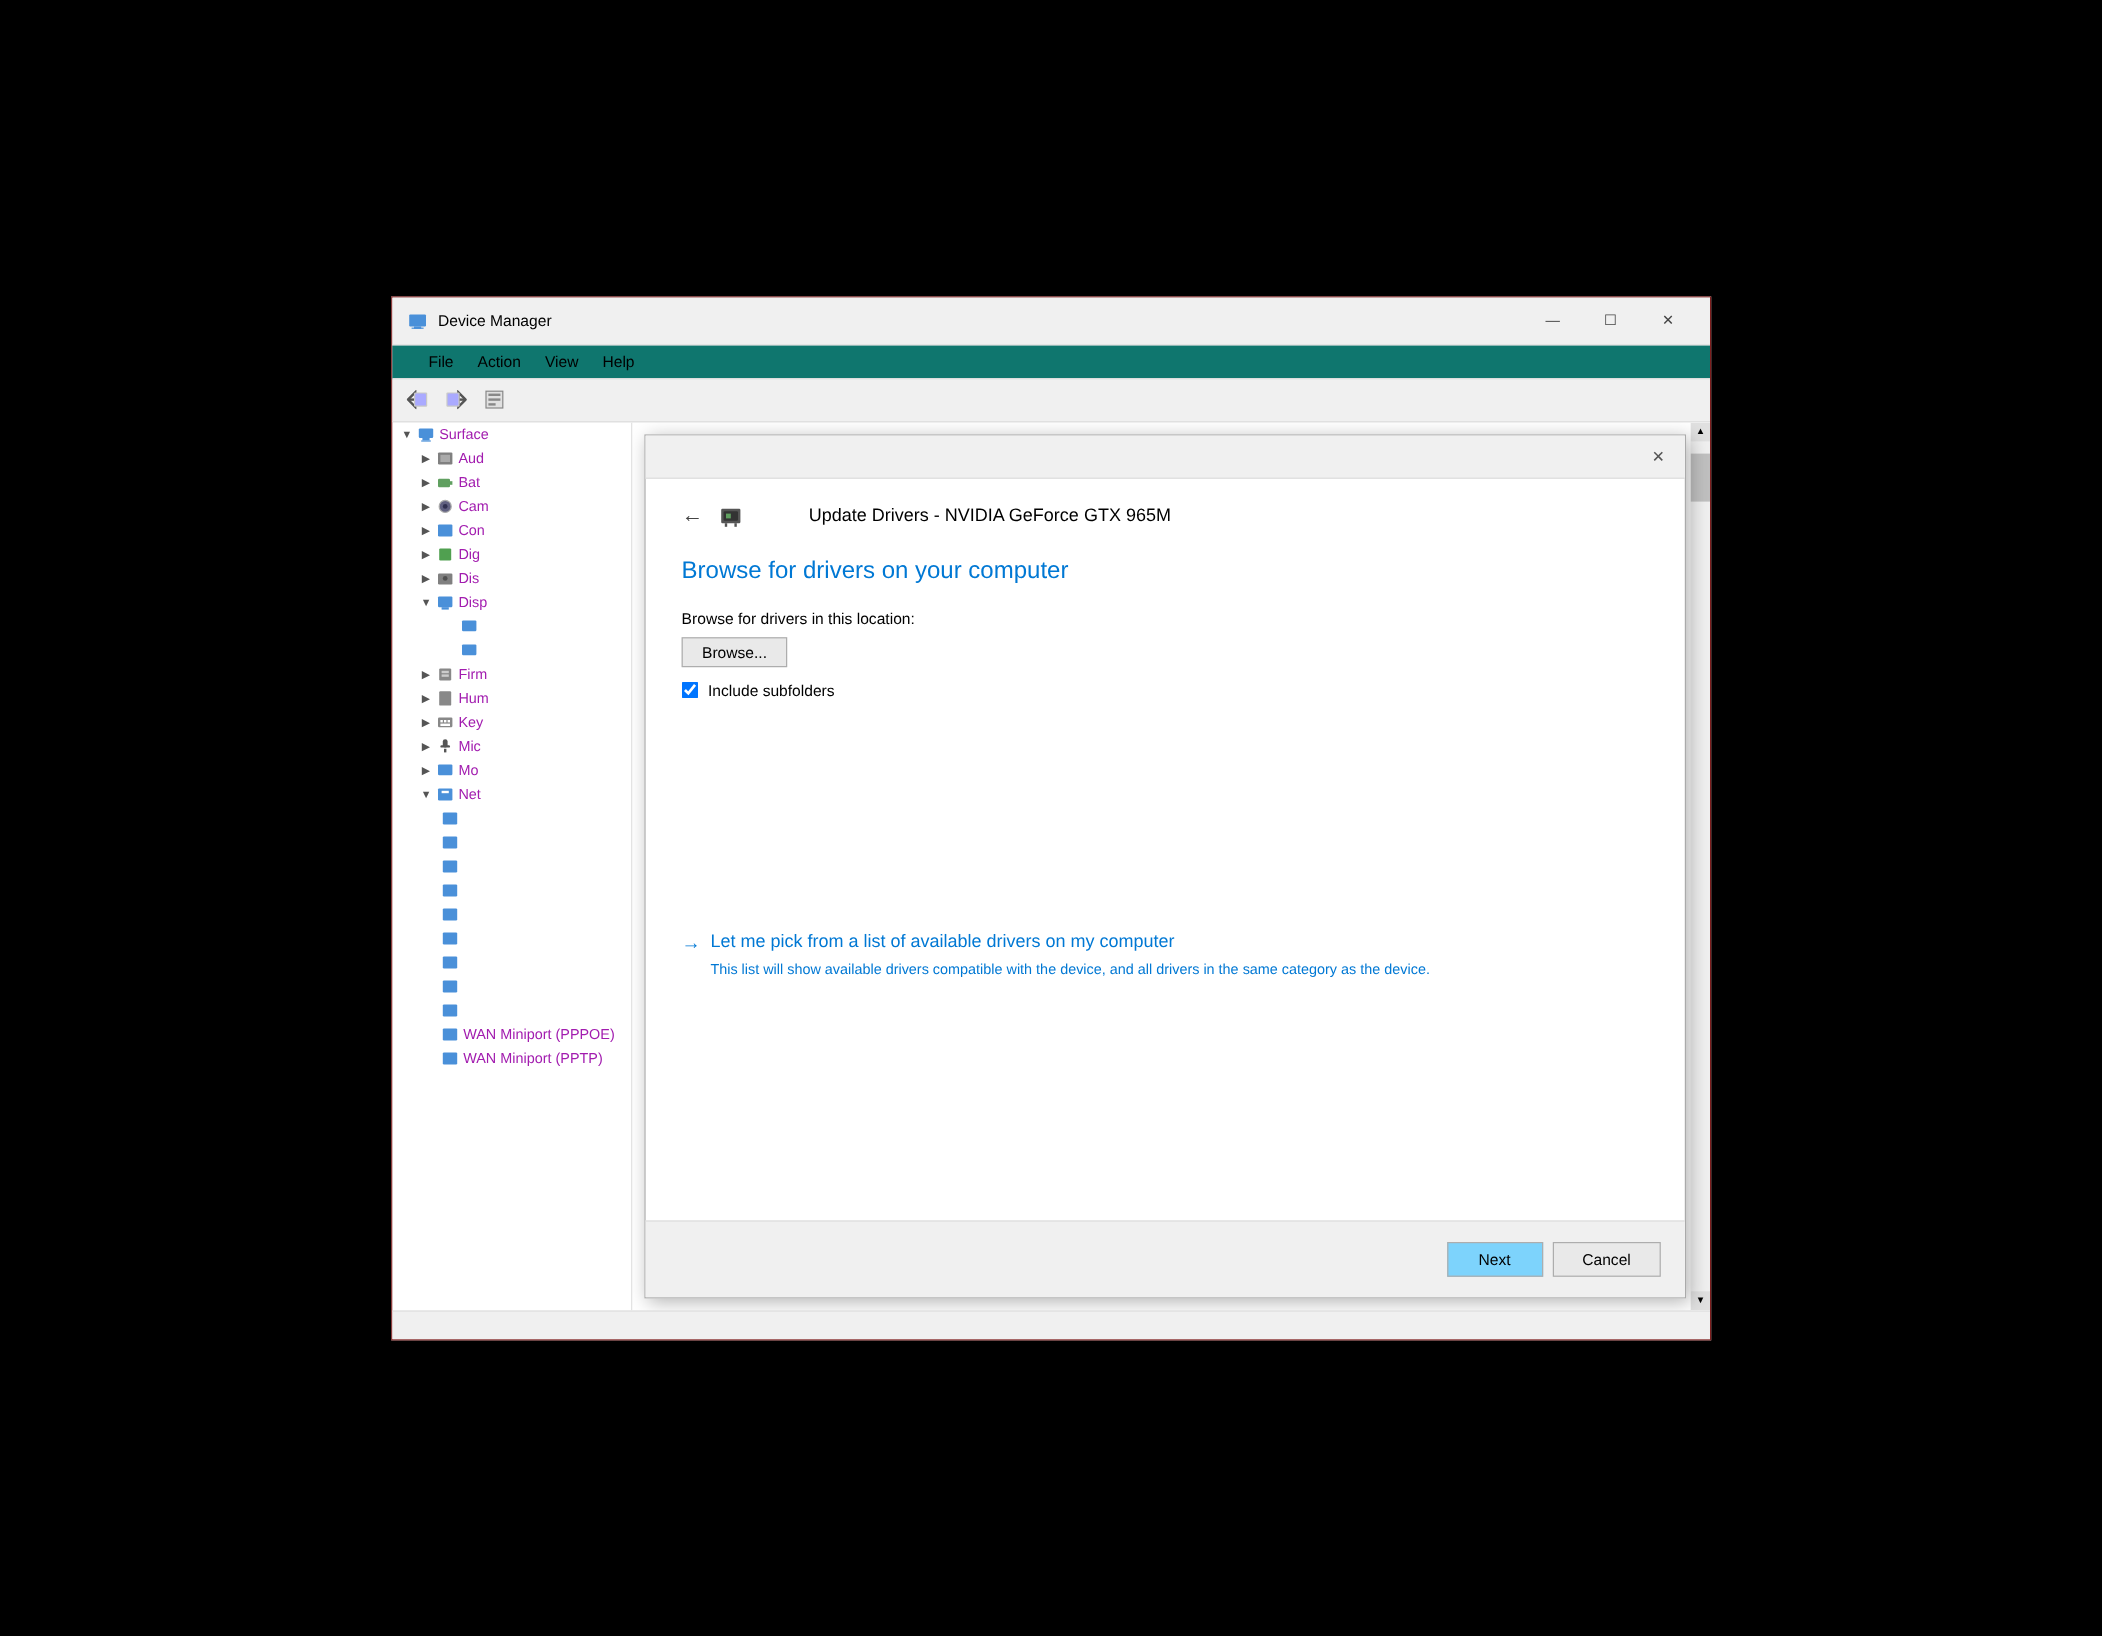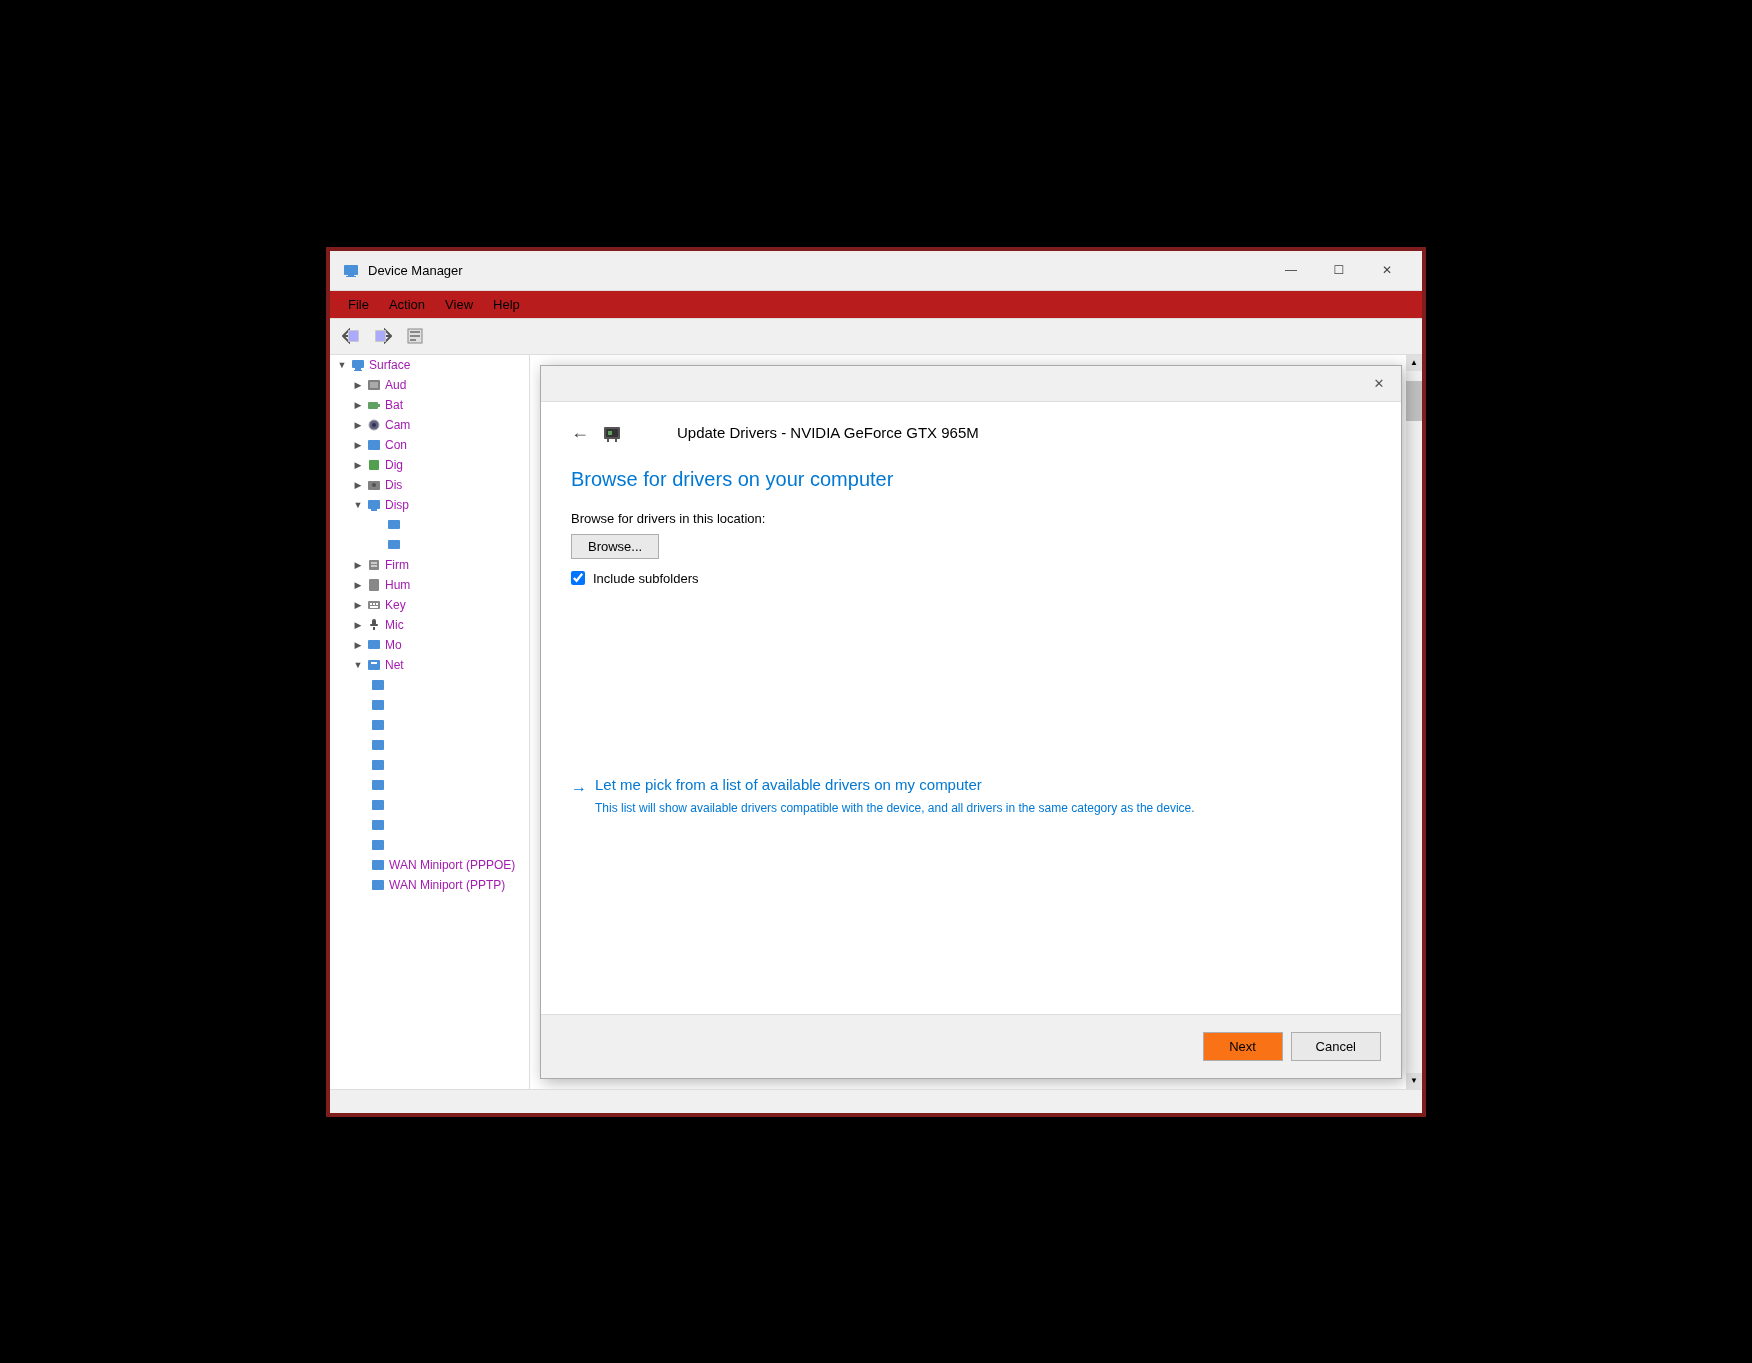--- a/index.html
+++ b/index.html
@@ -8,21 +8,21 @@
       display: flex;
       align-items: center;
       justify-content: center;
       width: 1752px;
       height: 1363px;
       font-family: 'Segoe UI', Arial, sans-serif;
     }
 
     .outer-window {
       background: #f0f0f0;
-      border: 4px solid #7f1d1d;
+      border: 1px solid #7f1d1d;
       width: 1100px;
       height: 870px;
       position: relative;
       box-shadow: 2px 2px 10px rgba(0,0,0,0.4);
       display: flex;
       flex-direction: column;
     }
 
     
     .title-bar {
@@ -60,22 +60,22 @@
       align-items: center;
       justify-content: center;
       color: #444;
     }
 
     
     .menu-bar {
       height: 28px;
       display: flex;
       align-items: center;
-      padding: 0 8px;
-      background: #b91c1c;
+      padding: 0 20px;
+      background: #0f766e;
       border-bottom: 1px solid #ddd;
       flex-shrink: 0;
     }
     .menu-item {
       padding: 2px 10px;
       font-size: 13px;
       cursor: pointer;
       color: #000;
     }
 
@@ -401,21 +401,21 @@
 
     .footer-btn {
       padding: 6px 24px;
       font-size: 13px;
       border: 1px solid #adadad;
       background: #e9e9e9;
       cursor: pointer;
       min-width: 80px;
     }
     .footer-btn.primary {
-      background: #f97316;
+      background: #7dd3fc;
     }
 
     .status-bar {
       height: 24px;
       background: #f0f0f0;
       border-top: 1px solid #ddd;
       flex-shrink: 0;
     }
 
     

